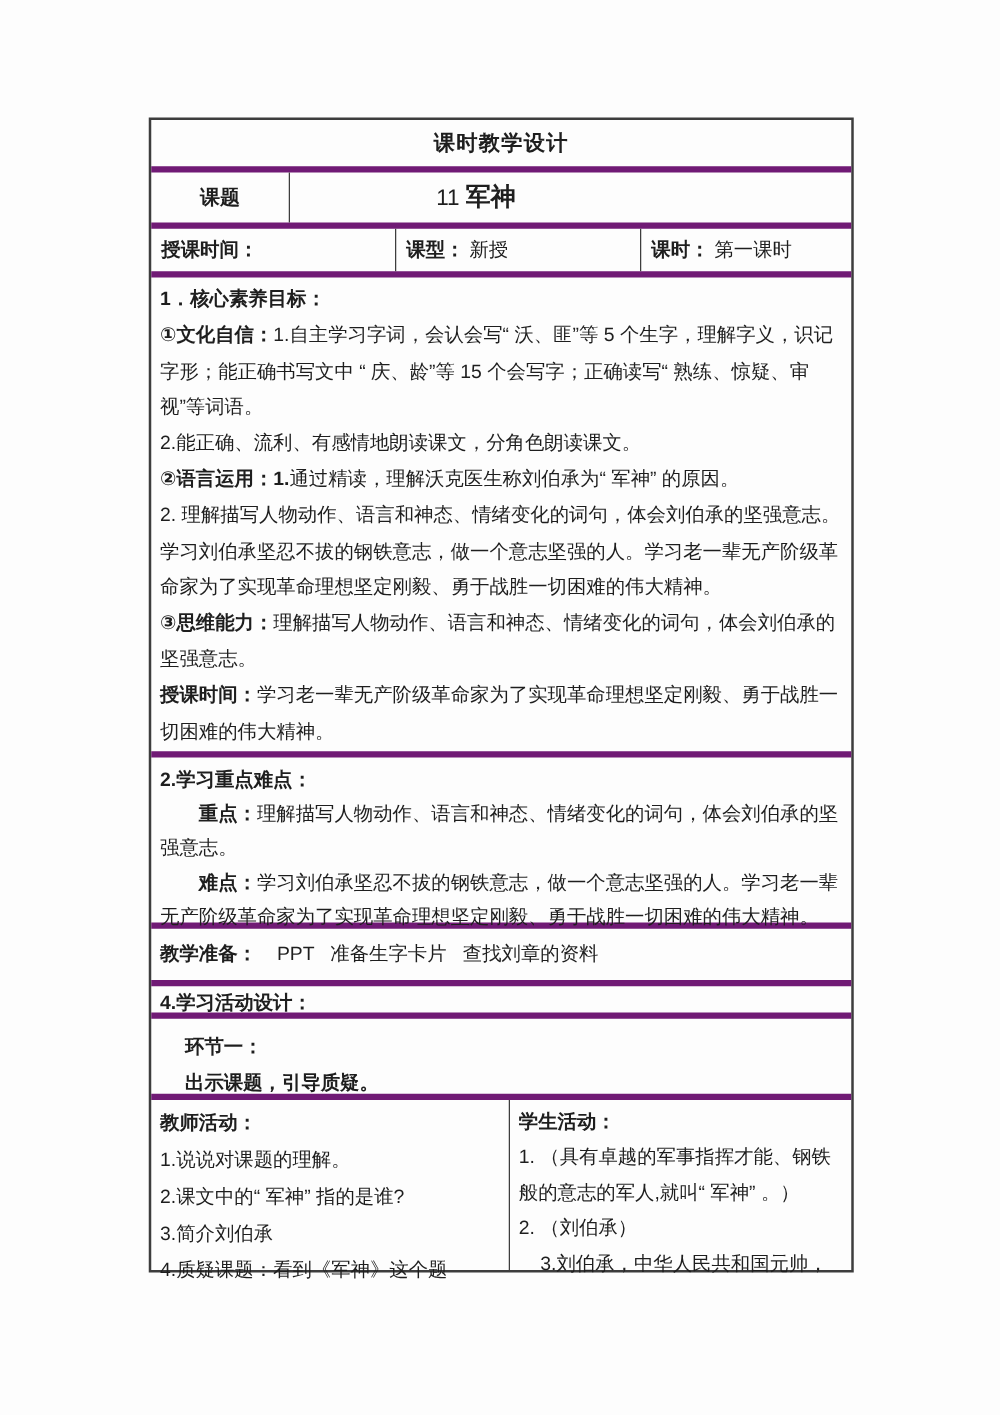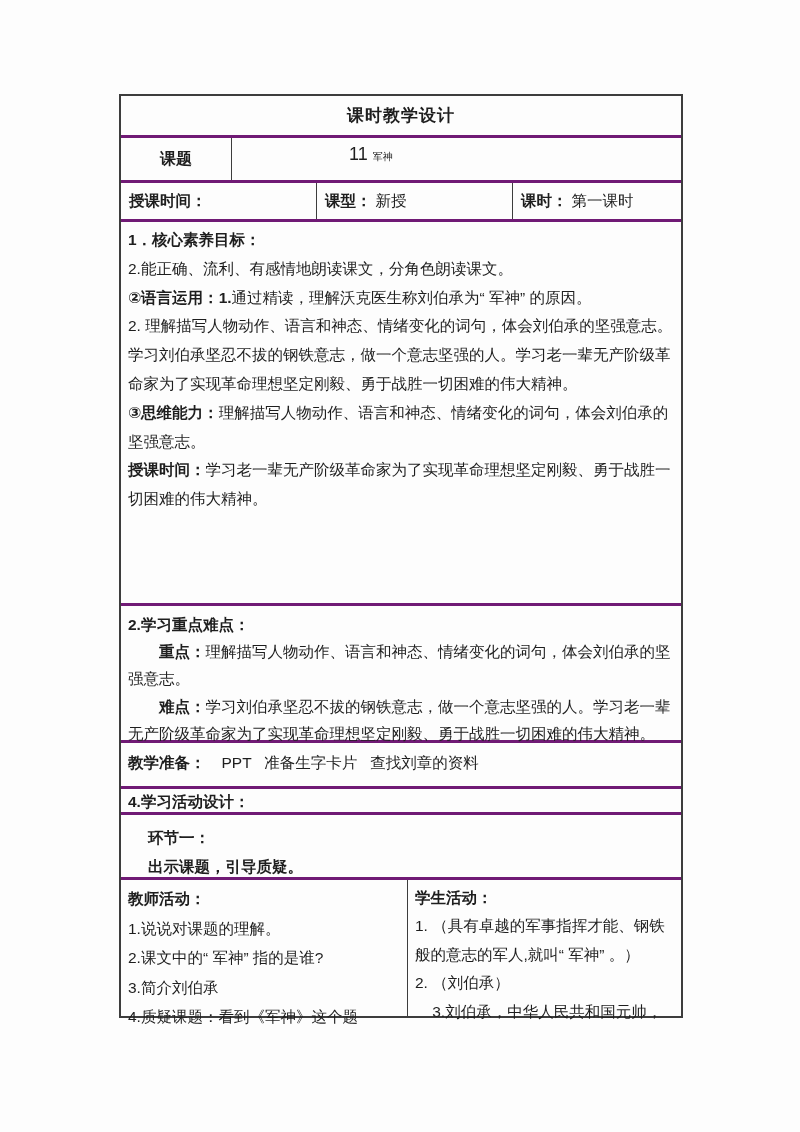--- a/index.html
+++ b/index.html
@@ -20,21 +20,21 @@
     position: absolute;
     left: 119px;
     top: 94px;
     width: 564px;
     box-sizing: border-box;
     border: 2px solid #3d3d3d;
     background: #fdfdfd;
   }
   .trow {
     box-sizing: border-box;
-    border-bottom: 3px solid #701a75;
+    border-bottom: 5px solid #701a75;
     font-size: 15.5px;
   }
   .trow:last-child { border-bottom: none; }
 
   
   .row-title {
     height: 42px;
     display: flex;
     align-items: center;
     justify-content: center;
@@ -54,21 +54,21 @@
     justify-content: center;
     font-weight: bold;
     font-size: 16px;
   }
   .cell-subject-value {
     flex: 1;
     padding: 6px 0 0 117px;
     font-size: 15px;
   }
   .cell-subject-value .num { font-size: 18px; margin-right: 5px; }
-  .cell-subject-value .name { font-weight: normal; font-size: 10px; }
+  .cell-subject-value .name { font-weight: bold; font-size: 20px; }
 
   
   .row-meta { height: 39px; display: flex; }
   .row-meta .mcell {
     box-sizing: border-box;
     display: flex;
     align-items: center;
     padding-left: 8px;
     border-right: 1px solid #3d3d3d;
   }
@@ -158,20 +158,21 @@
       </div>
       <div class="mcell mcell-3">
         <span class="mlabel">课时：</span>
         <span class="mvalue">第一课时</span>
       </div>
     </div>
 
     <div class="trow section-goals">
       <p class="para sec-heading">1．核心素养目标：</p>
       <div>
+          <p class="para"><span class="b">①文化自信：</span><span>1.自主学习字词，会认会写“ 沃、匪”等 5 个生字，理解字义，识记字形；能正确书写文中 “ 庆、龄”等 15 个会写字；正确读写“ 熟练、惊疑、审视”等词语。</span></p>
           <p class="para"><span>2.能正确、流利、有感情地朗读课文，分角色朗读课文。</span></p>
           <p class="para"><span class="b">②语言运用：</span><span class="b">1.</span><span>通过精读，理解沃克医生称刘伯承为“ 军神” 的原因。</span></p>
           <p class="para"><span>2. 理解描写人物动作、语言和神态、情绪变化的词句，体会刘伯承的坚强意志。学习刘伯承坚忍不拔的钢铁意志，做一个意志坚强的人。学习老一辈无产阶级革命家为了实现革命理想坚定刚毅、勇于战胜一切困难的伟大精神。</span></p>
           <p class="para"><span class="b">③思维能力：</span><span>理解描写人物动作、语言和神态、情绪变化的词句，体会刘伯承的坚强意志。</span></p>
           <p class="para"><span class="b">授课时间：</span><span>学习老一辈无产阶级革命家为了实现革命理想坚定刚毅、勇于战胜一切困难的伟大精神。</span></p>
         </div>
     </div>
 
     <div class="trow section-keypoints">
       <p class="para sec-heading">2.学习重点难点：</p>

